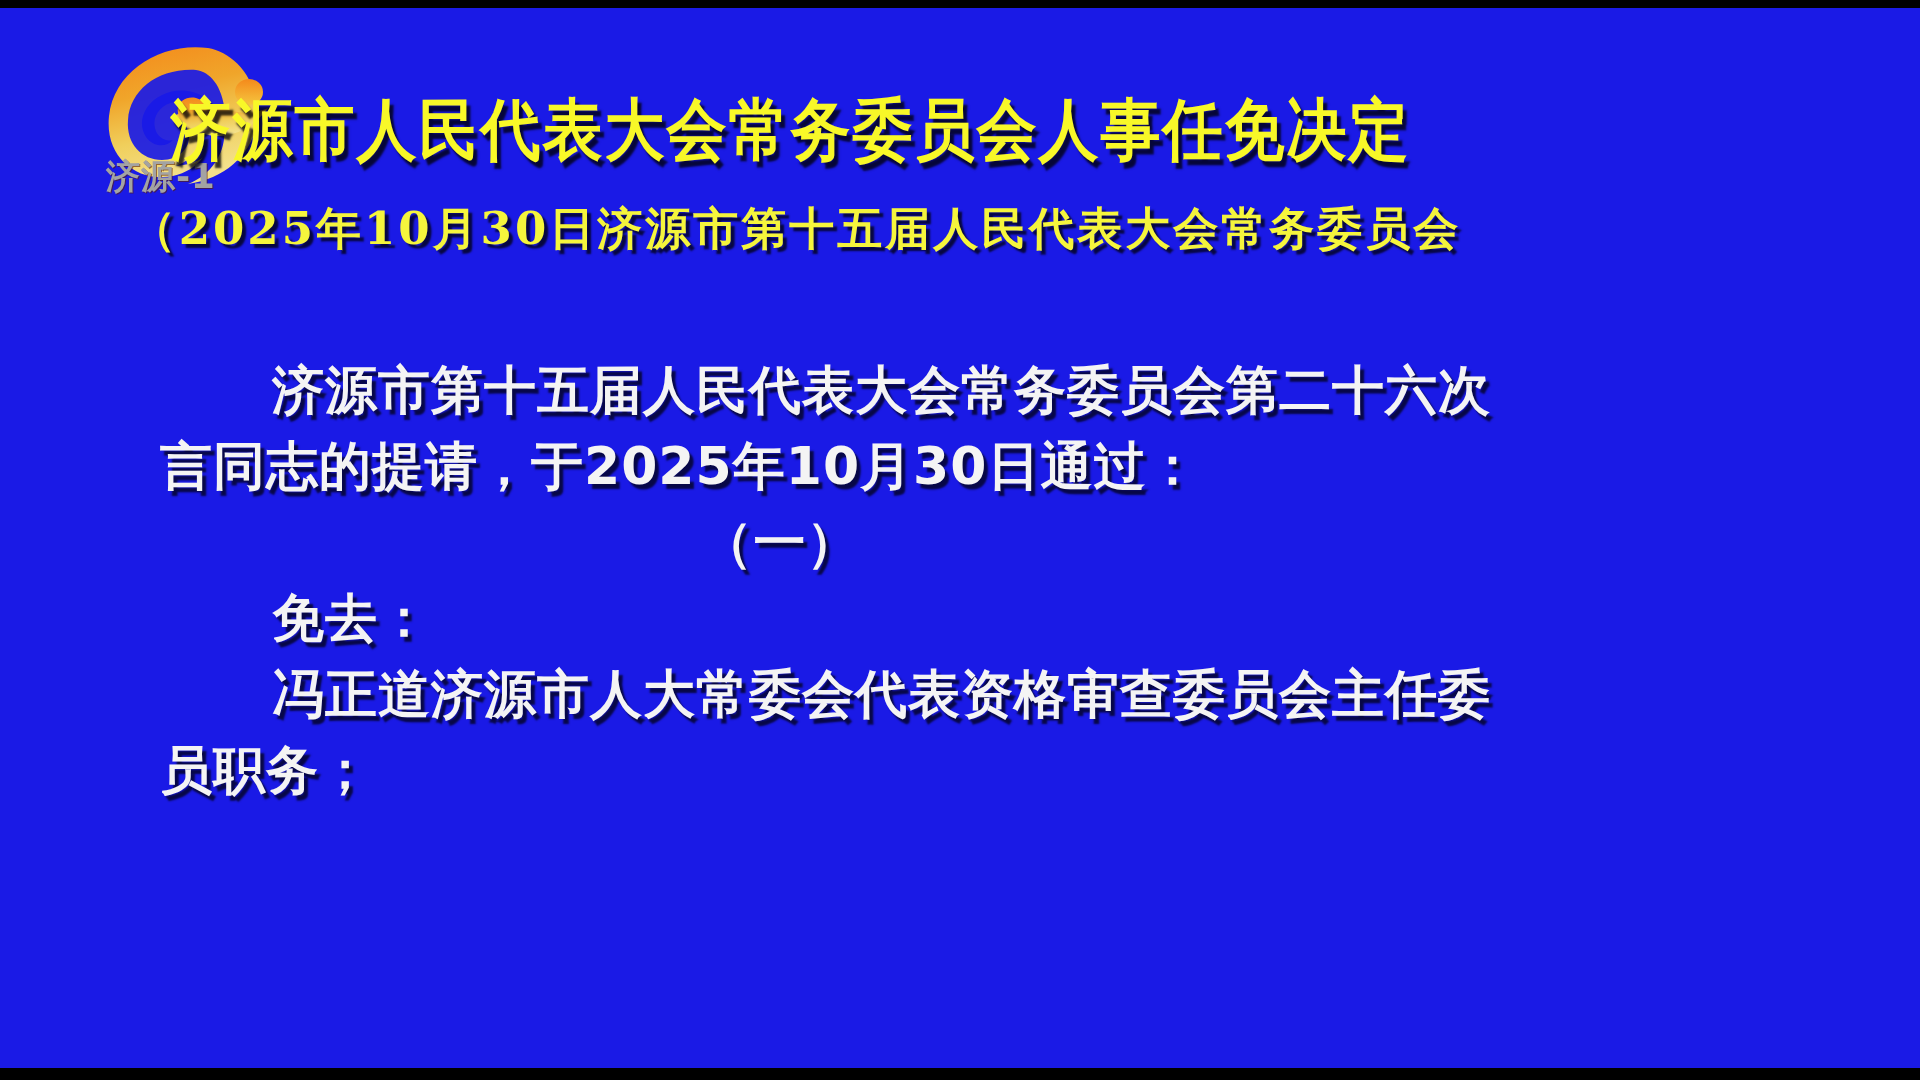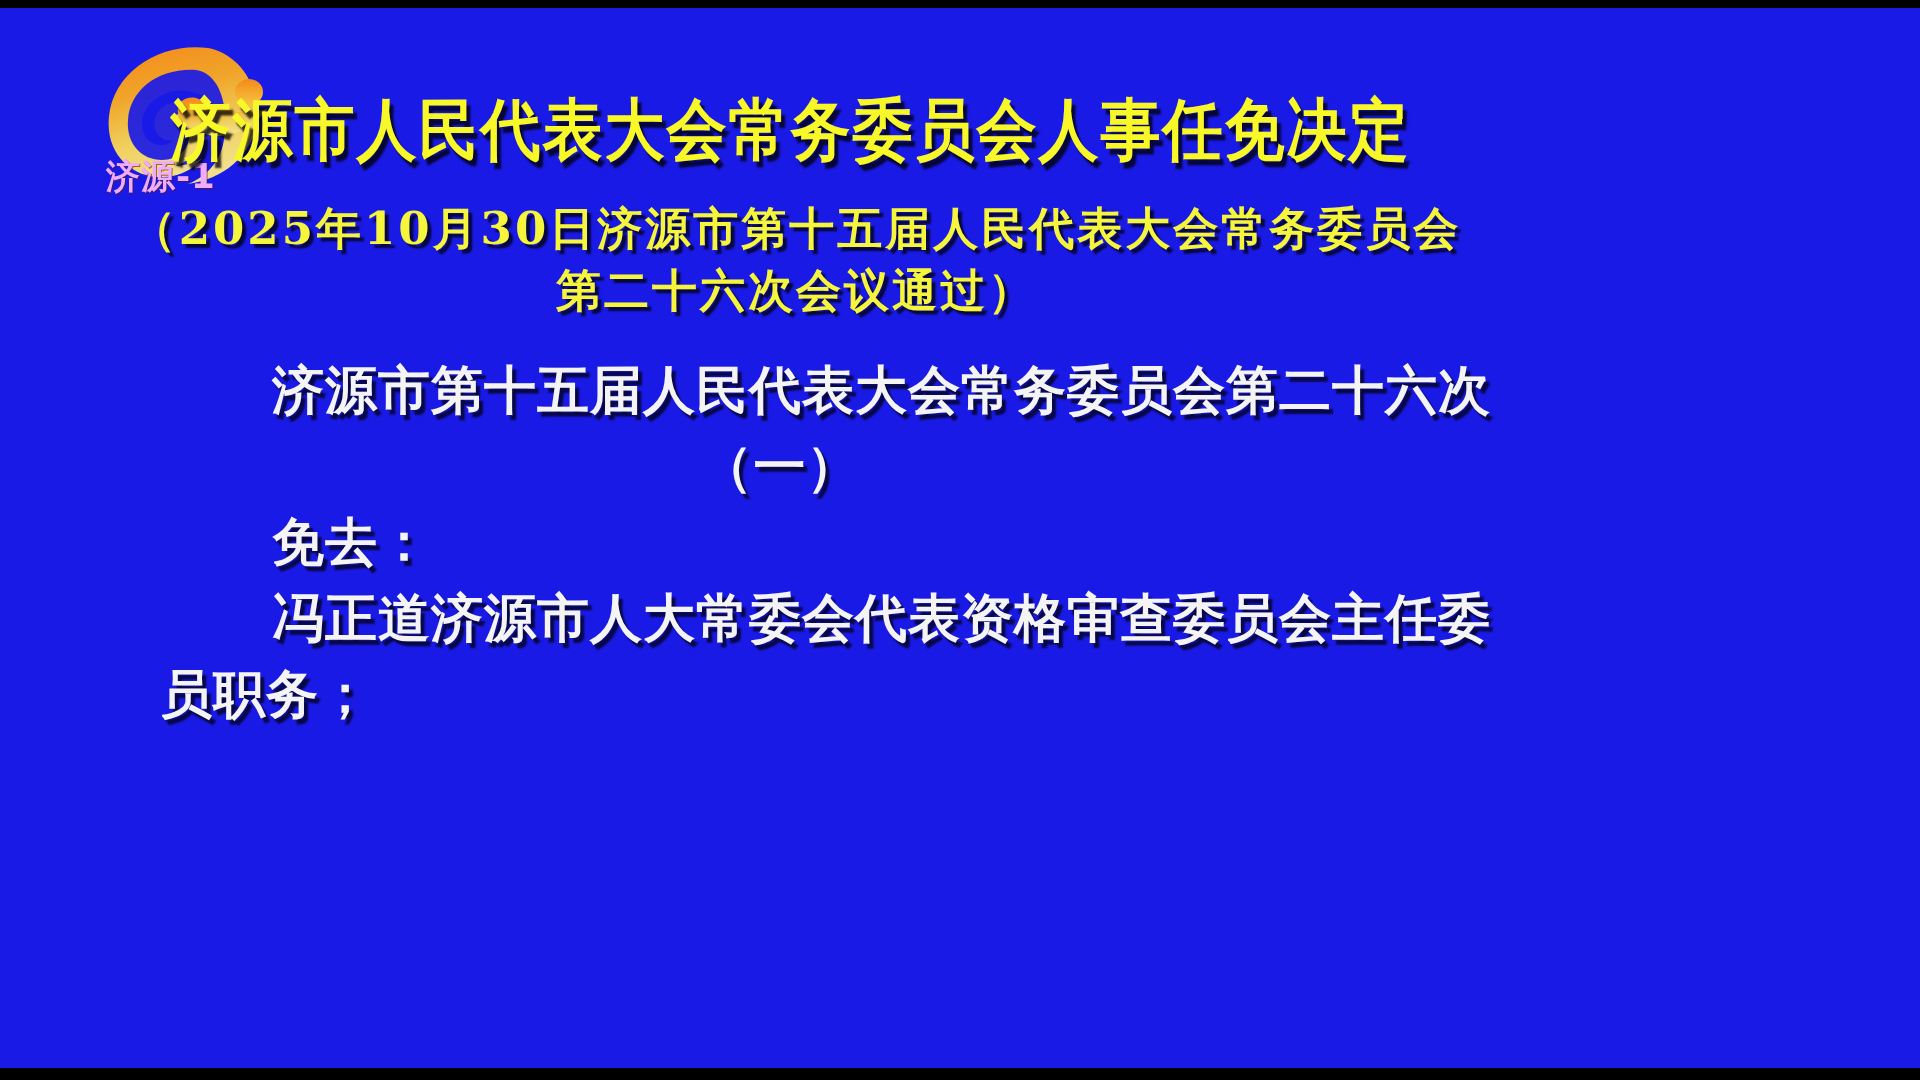--- a/index.html
+++ b/index.html
@@ -18,21 +18,21 @@
   #lb-bottom{bottom:0;height:12px;}
 
   
   #logo{
     position:absolute;left:100px;top:36px;width:180px;height:160px;z-index:20;
   }
   #logo svg{display:block;}
   #logo-text{
     position:absolute;left:6px;top:118px;
     font-family:"DejaVu Sans","Liberation Sans",sans-serif;
-    font-size:34px;font-weight:700;color:#f0abfc;
+    font-size:34px;font-weight:700;color:#a3a3a3;
     letter-spacing:1px;
     text-shadow:1px 1px 0 rgba(90,30,0,.6);
     white-space:nowrap;
   }
 
   
   #title{
     position:absolute;left:0;top:86px;width:1581px;
     text-align:center;
     z-index:25;
@@ -120,25 +120,25 @@
     </svg>
     <div id="logo-text">济源-1</div>
   </div>
 
   <div id="title">
     <span id="title-text">济源市人民代表大会常务委员会人事任免决定</span>
   </div>
 
   <div id="subtitle">
     <div class="sline">（2025年10月30日济源市第十五届人民代表大会常务委员会</div>
-    <div class="sline">第二十六次会议通过）</div>
   </div>
 
   <div id="body-block">
     <div class="bline indent">济源市第十五届人民代表大会常务委员会第二十六次</div>
+    <div class="bline">言同志的提请，于2025年10月30日通过：</div>
     <div class="bline center">（一）</div>
     <div class="bline indent">免去：</div>
     <div class="bline indent">冯正道济源市人大常委会代表资格审查委员会主任委</div>
     <div class="bline">员职务；</div>
   </div>
 
   <div class="letterbox" id="lb-bottom"></div>
 </div>
 
 </body></html>

